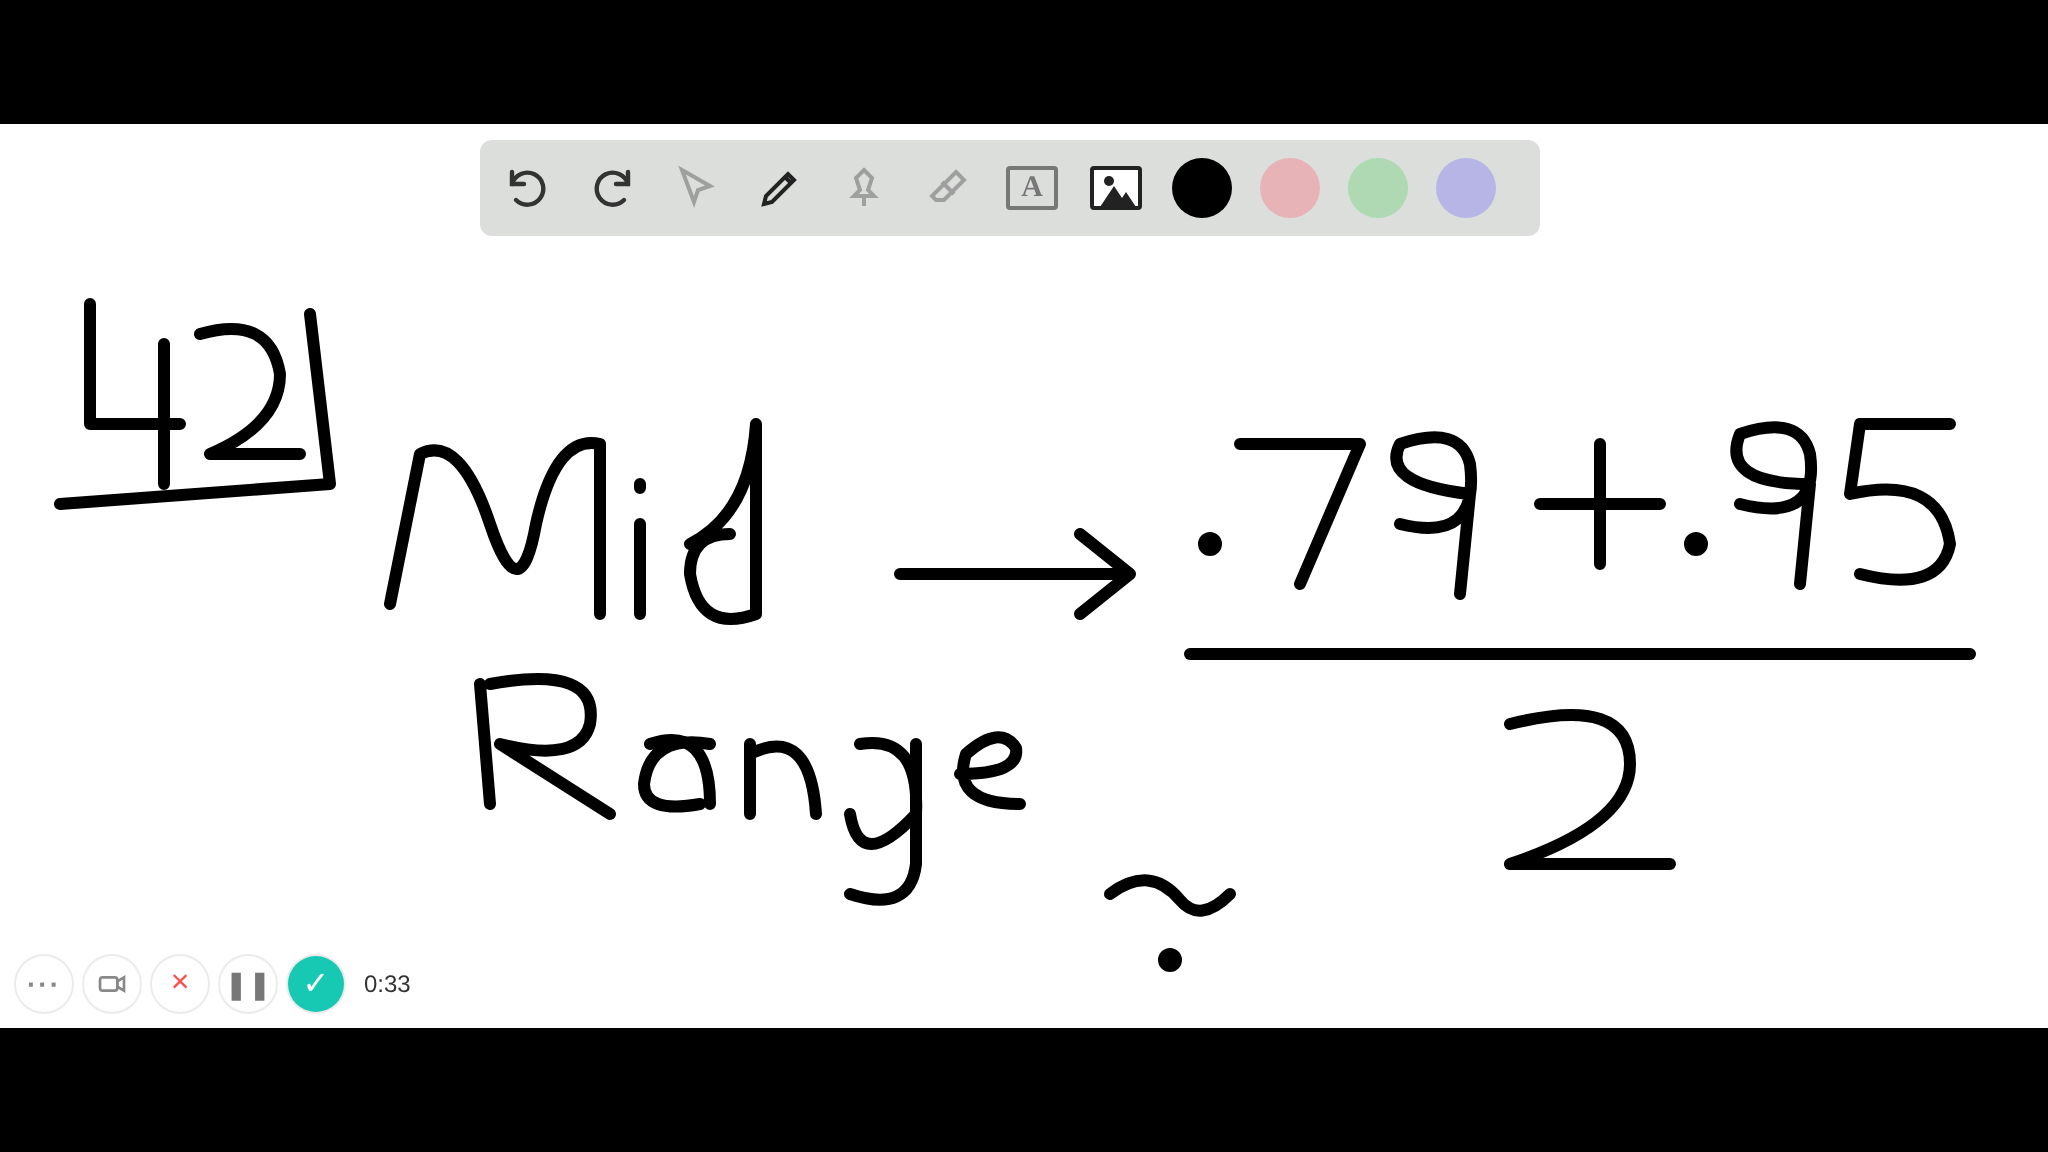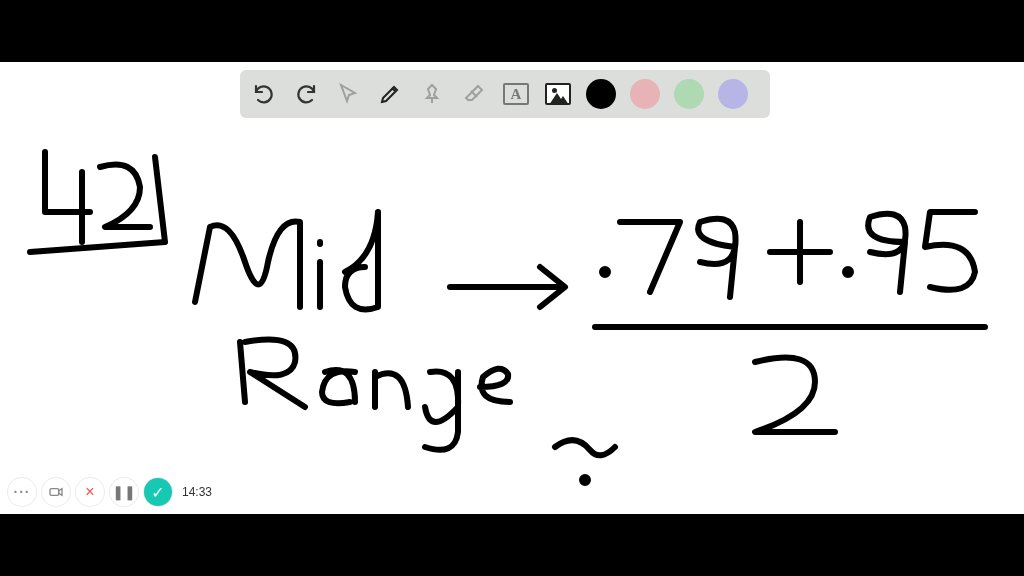--- a/index.html
+++ b/index.html
@@ -183,14 +183,14 @@
   <div class="ctrl more">···</div>
   <div class="ctrl cam">
     <svg viewBox="0 0 24 24" fill="none" stroke="#888" stroke-width="2">
       <rect x="3" y="7" width="13" height="10" rx="2"></rect>
         <path d="M16 10l5-3v10l-5-3z"></path>
     </svg>
   </div>
   <div class="ctrl close">×</div>
   <div class="ctrl pause">❚❚</div>
   <div class="ctrl check">✓</div>
-  <span class="timer">14:33</span>
+  <span class="timer">0:33</span>
 </div>
 
 </body></html>

